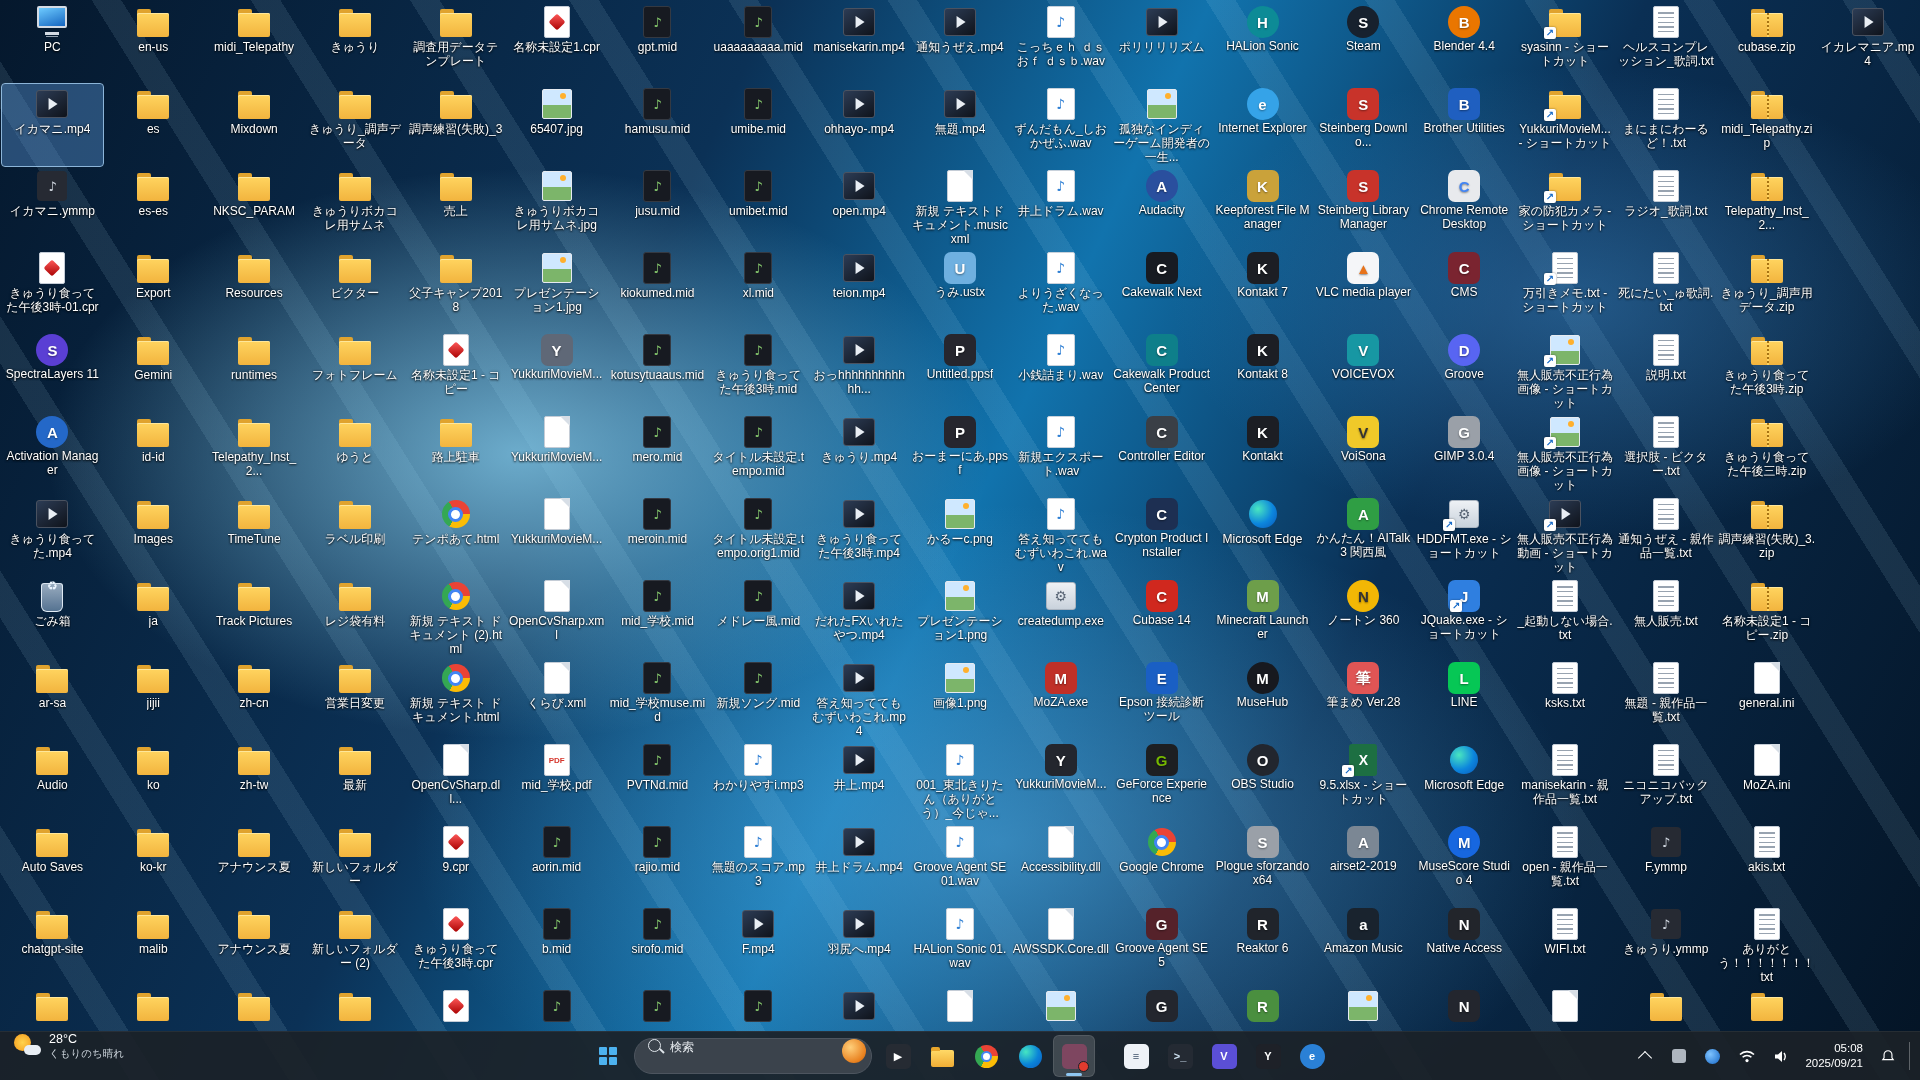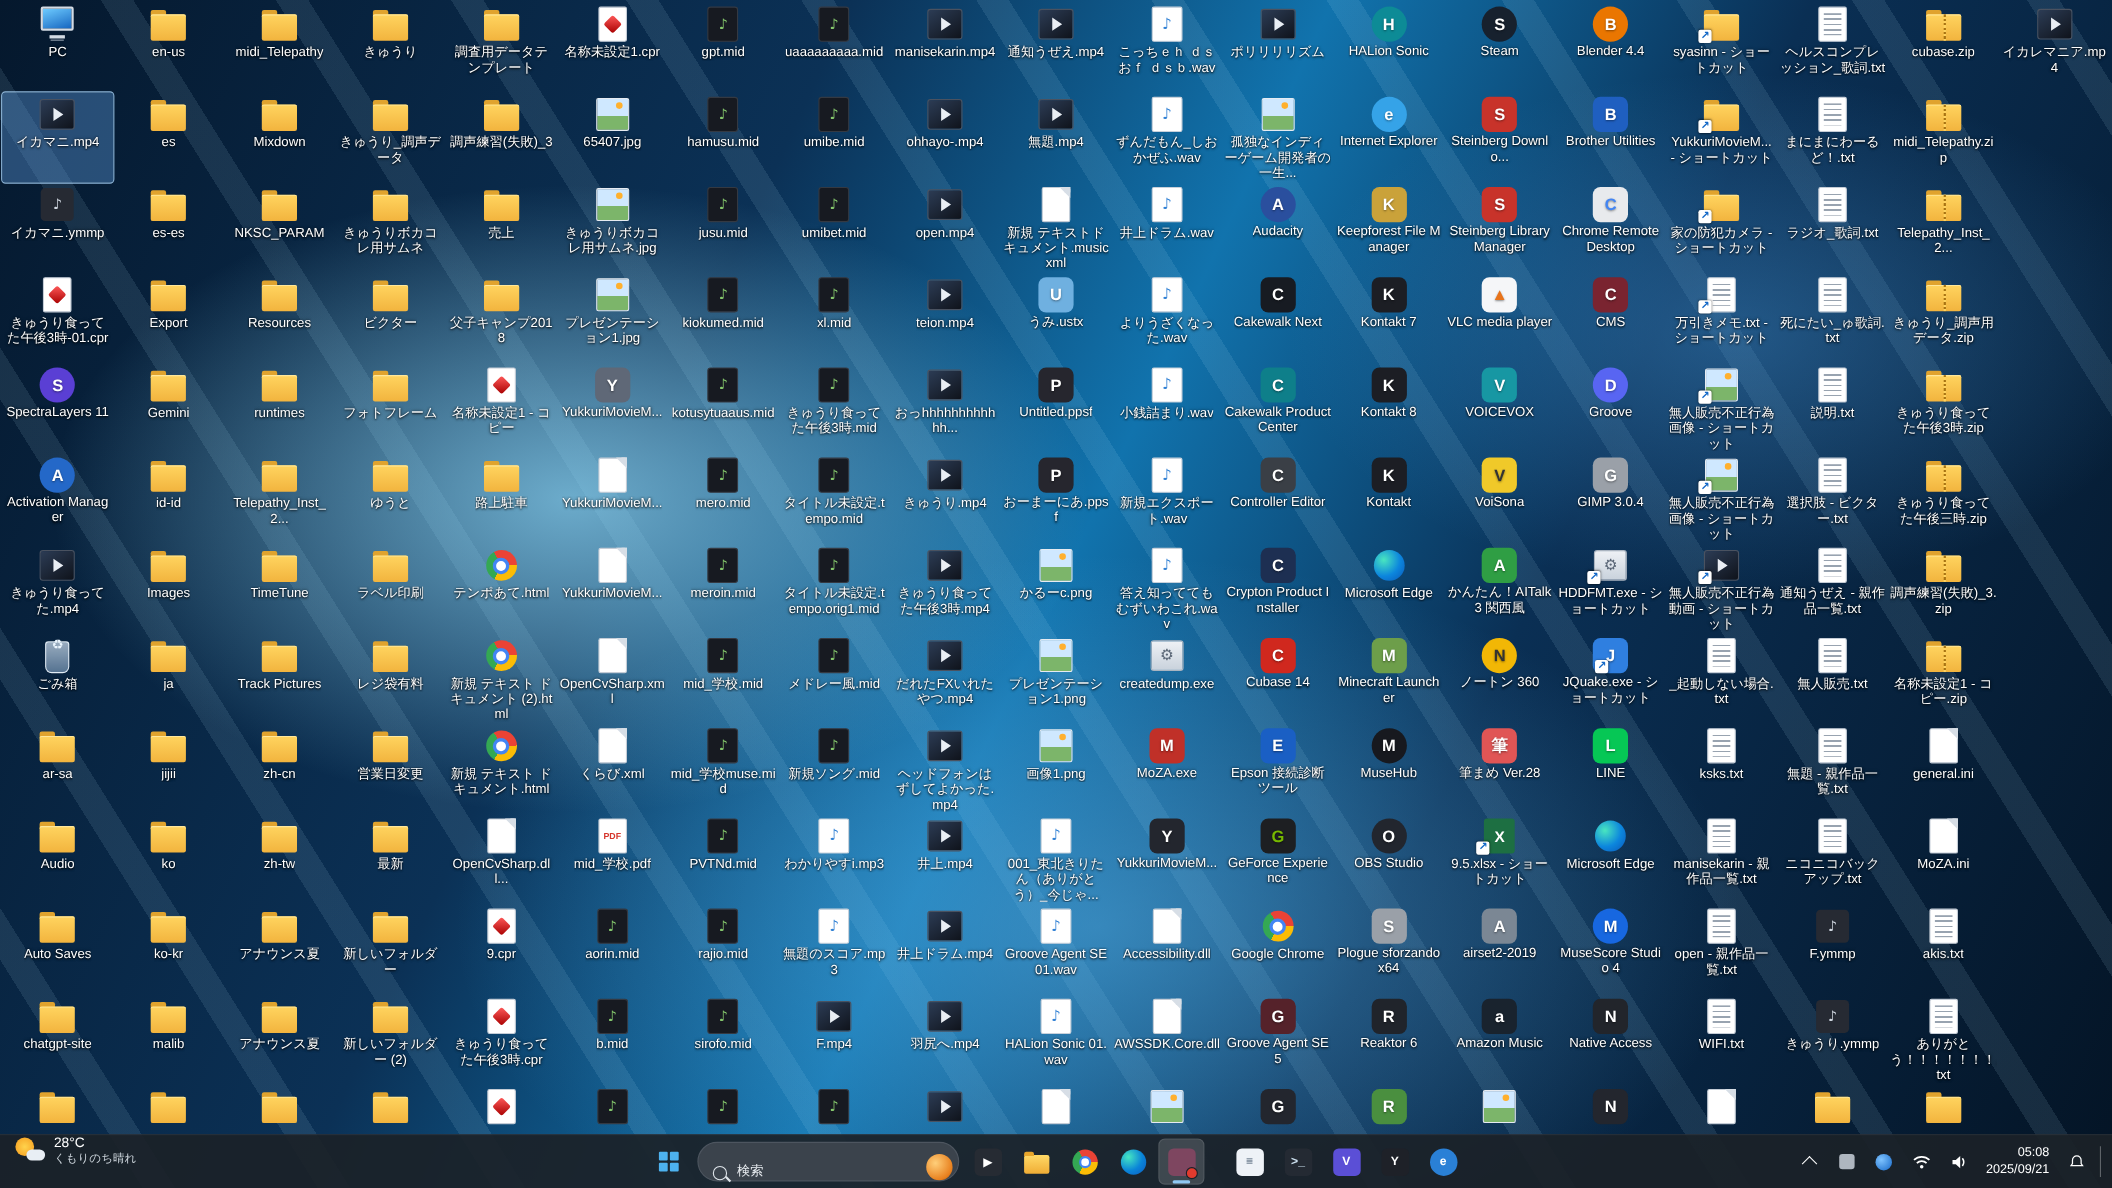--- a/index.html
+++ b/index.html
@@ -97,21 +97,21 @@
        background:radial-gradient(#ffd34d,#f59a1c)}
   .cloudp{position:absolute;right:0;bottom:2px;width:17px;height:10px;background:#e8eef4;border-radius:8px}
   .wtxt{display:flex;flex-direction:column;line-height:1.2}
   .temp{font-size:12.5px}.cond{font-size:10.5px;color:#ccd4db}
 
   .tb-center{position:absolute;left:50%;top:0;height:100%;transform:translateX(-50%);
              display:flex;align-items:center;gap:5px}
   .start{width:42px;height:42px;display:flex;align-items:center;justify-content:center;background:none;border:none;border-radius:6px;cursor:default}
   .win{display:grid;grid-template-columns:8px 8px;grid-template-rows:8px 8px;gap:1.6px}
   .win i{background:#4db2ef;border-radius:1px}
-  .searchbox{display:flex;align-items:flex-end;gap:9px;background:#3b434c;border:1px solid #4d555f;
+  .searchbox{display:flex;align-items:flex-start;gap:9px;background:#3b434c;border:1px solid #4d555f;
              border-radius:18px;height:34px;width:218px;padding:0 5px 0 13px;color:#e9edf1}
   .mag{width:11px;height:11px;border:1.7px solid #e0e6eb;border-radius:50%;position:relative;flex:none}
   .mag::after{content:"";position:absolute;width:6px;height:1.7px;background:#e0e6eb;transform:rotate(45deg);right:-5px;bottom:-1px}
   .shl{margin-left:auto;width:24px;height:24px;border-radius:50%;flex:none;
        background:radial-gradient(circle at 35% 35%,#ffcf7a,#e8801e 70%,#9c4f0f)}
   #tb-apps{display:flex;align-items:center;gap:2px}
   .tb-app{width:42px;height:42px;display:flex;align-items:center;justify-content:center;border-radius:6px;position:relative}
   .tb-app.active{background:rgba(255,255,255,.16);box-shadow:inset 0 0 0 1px rgba(255,255,255,.10)}
   .tb-app.active::after{content:"";position:absolute;bottom:1px;left:50%;transform:translateX(-50%);
       width:16px;height:3px;border-radius:2px;background:#8fc7f2}
@@ -589,21 +589,21 @@
     <div class="cell">
       <div class="ic t-video"></div>
       <div class="lbl">きゅうり食ってた午後3時.mp4</div>
     </div>
     <div class="cell">
       <div class="ic t-video"></div>
       <div class="lbl">だれたFXいれたやつ.mp4</div>
     </div>
     <div class="cell">
       <div class="ic t-video"></div>
-      <div class="lbl">ヘッドフォンはずしてよかった.mp4</div>
+      <div class="lbl">答え知っててもむずいわこれ.mp4</div>
     </div>
     <div class="cell">
       <div class="ic t-video"></div>
       <div class="lbl">井上.mp4</div>
     </div>
     <div class="cell">
       <div class="ic t-video"></div>
       <div class="lbl">井上ドラム.mp4</div>
     </div>
     <div class="cell">

